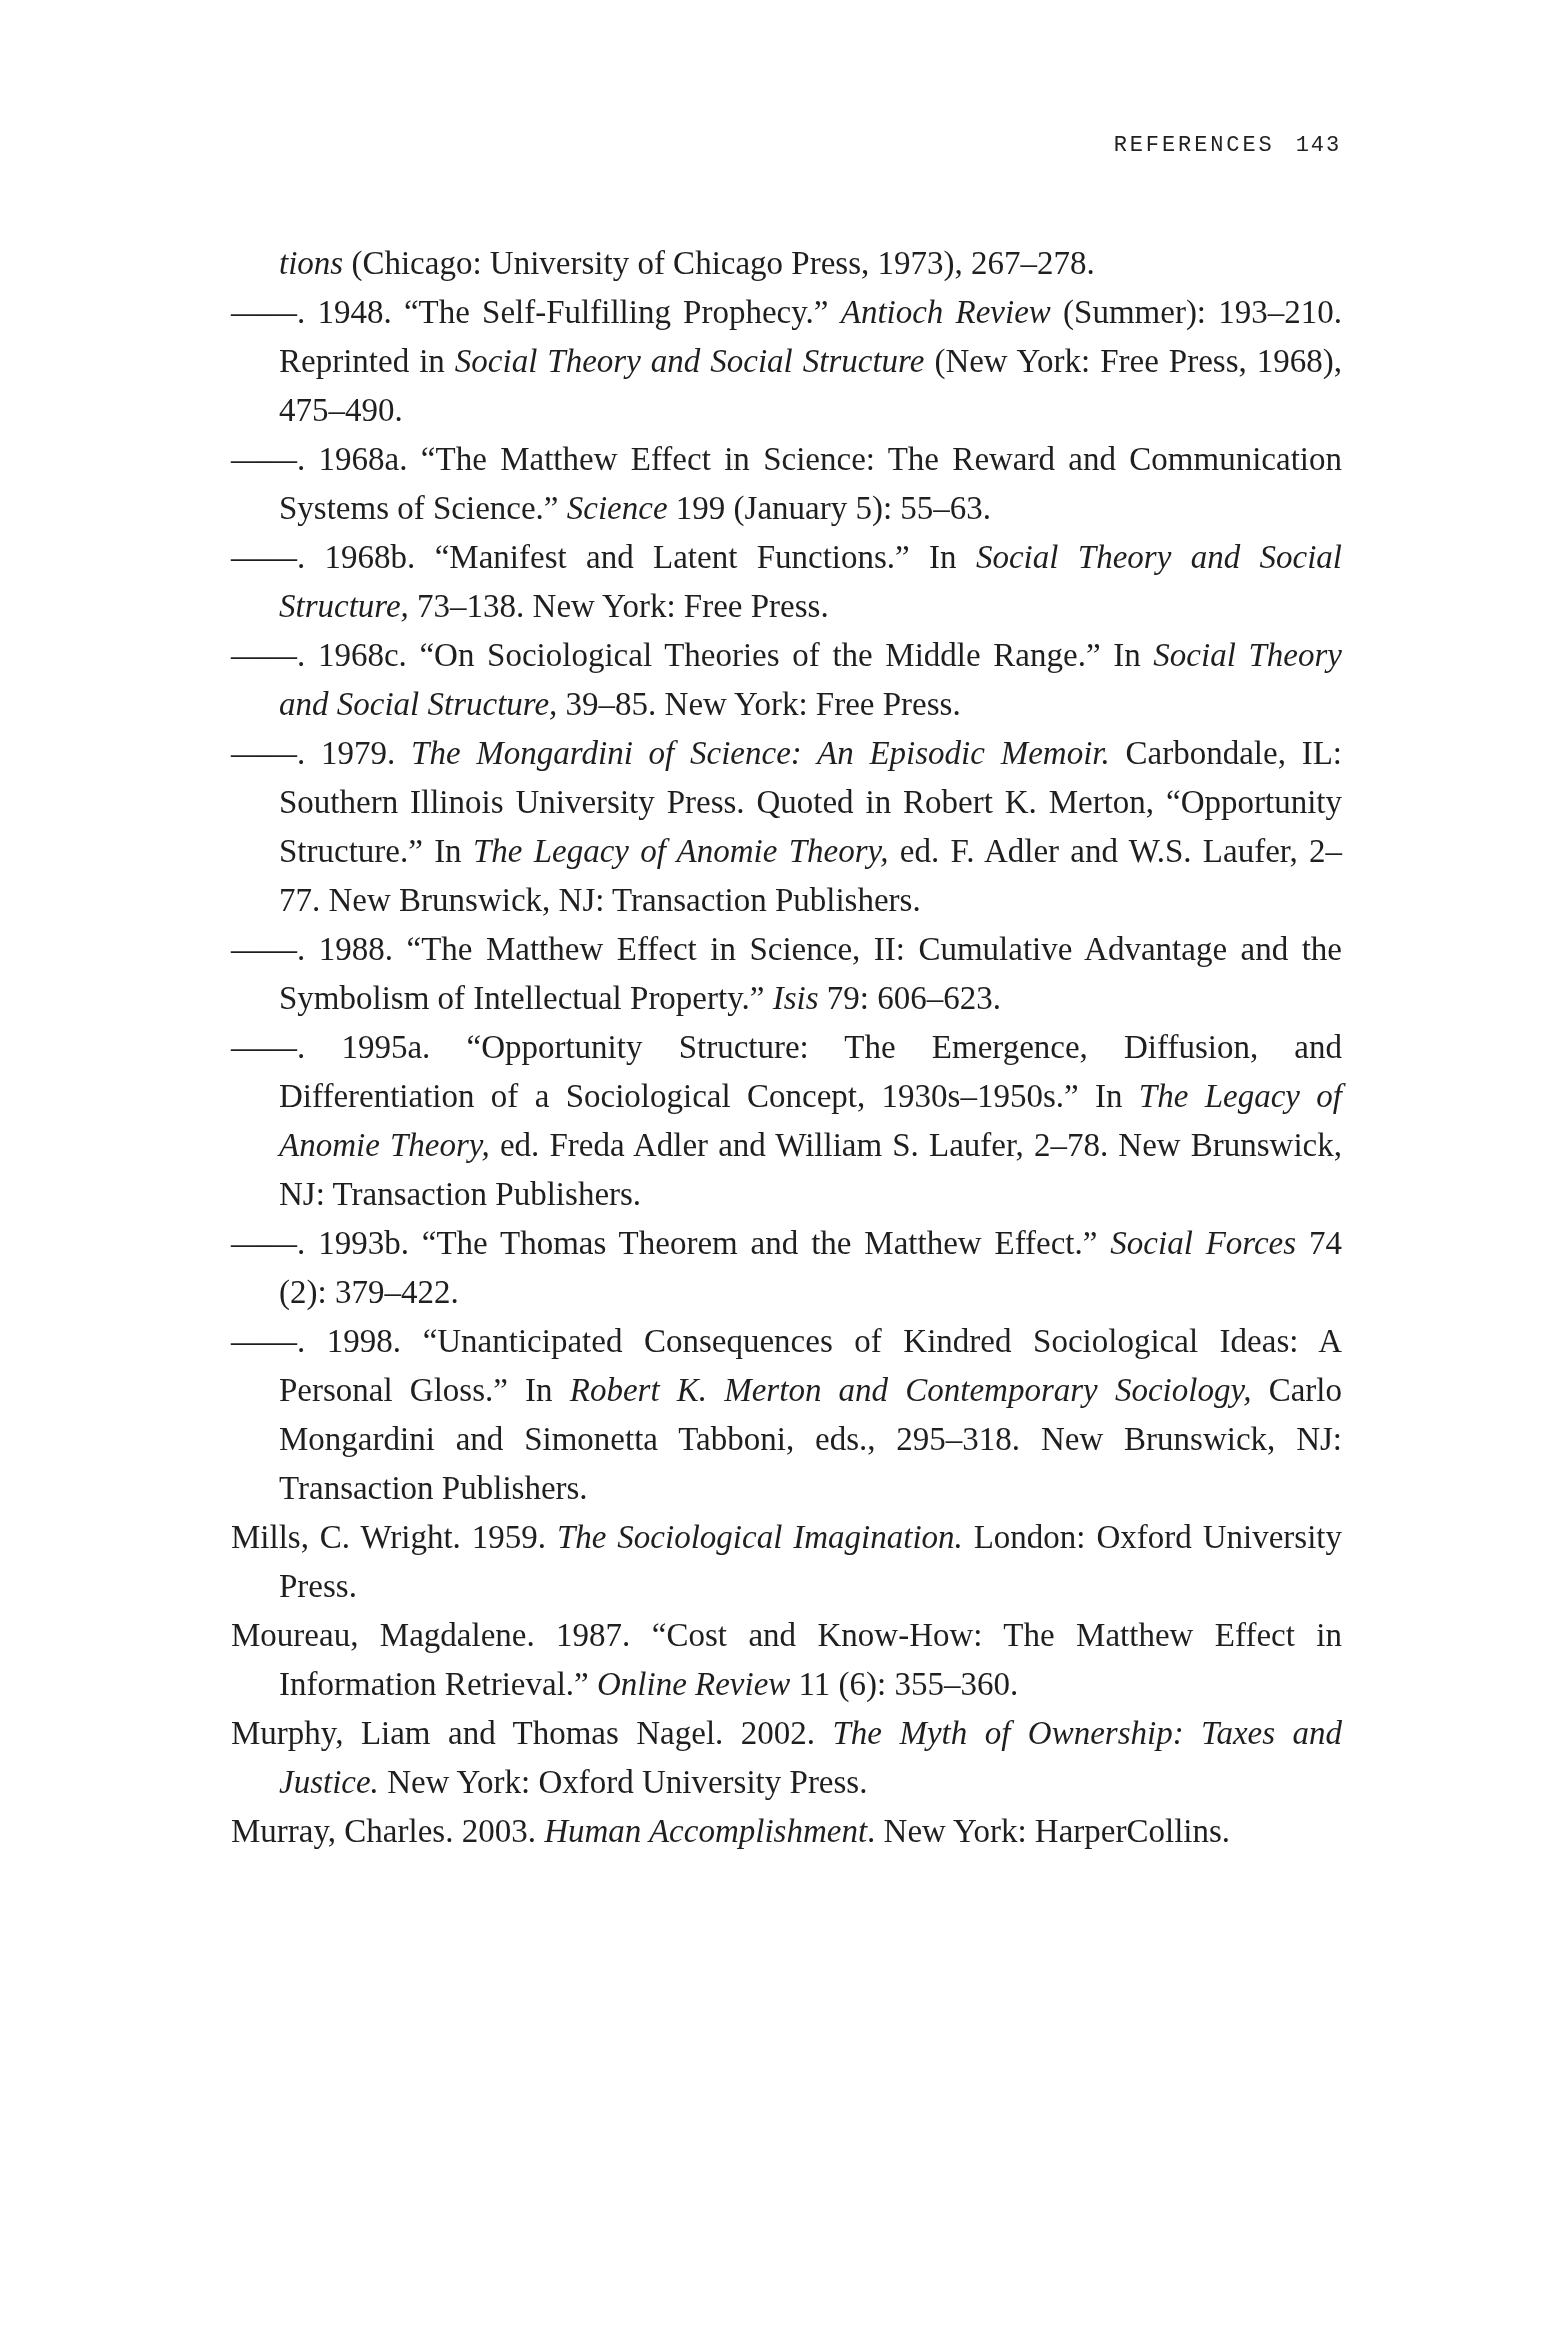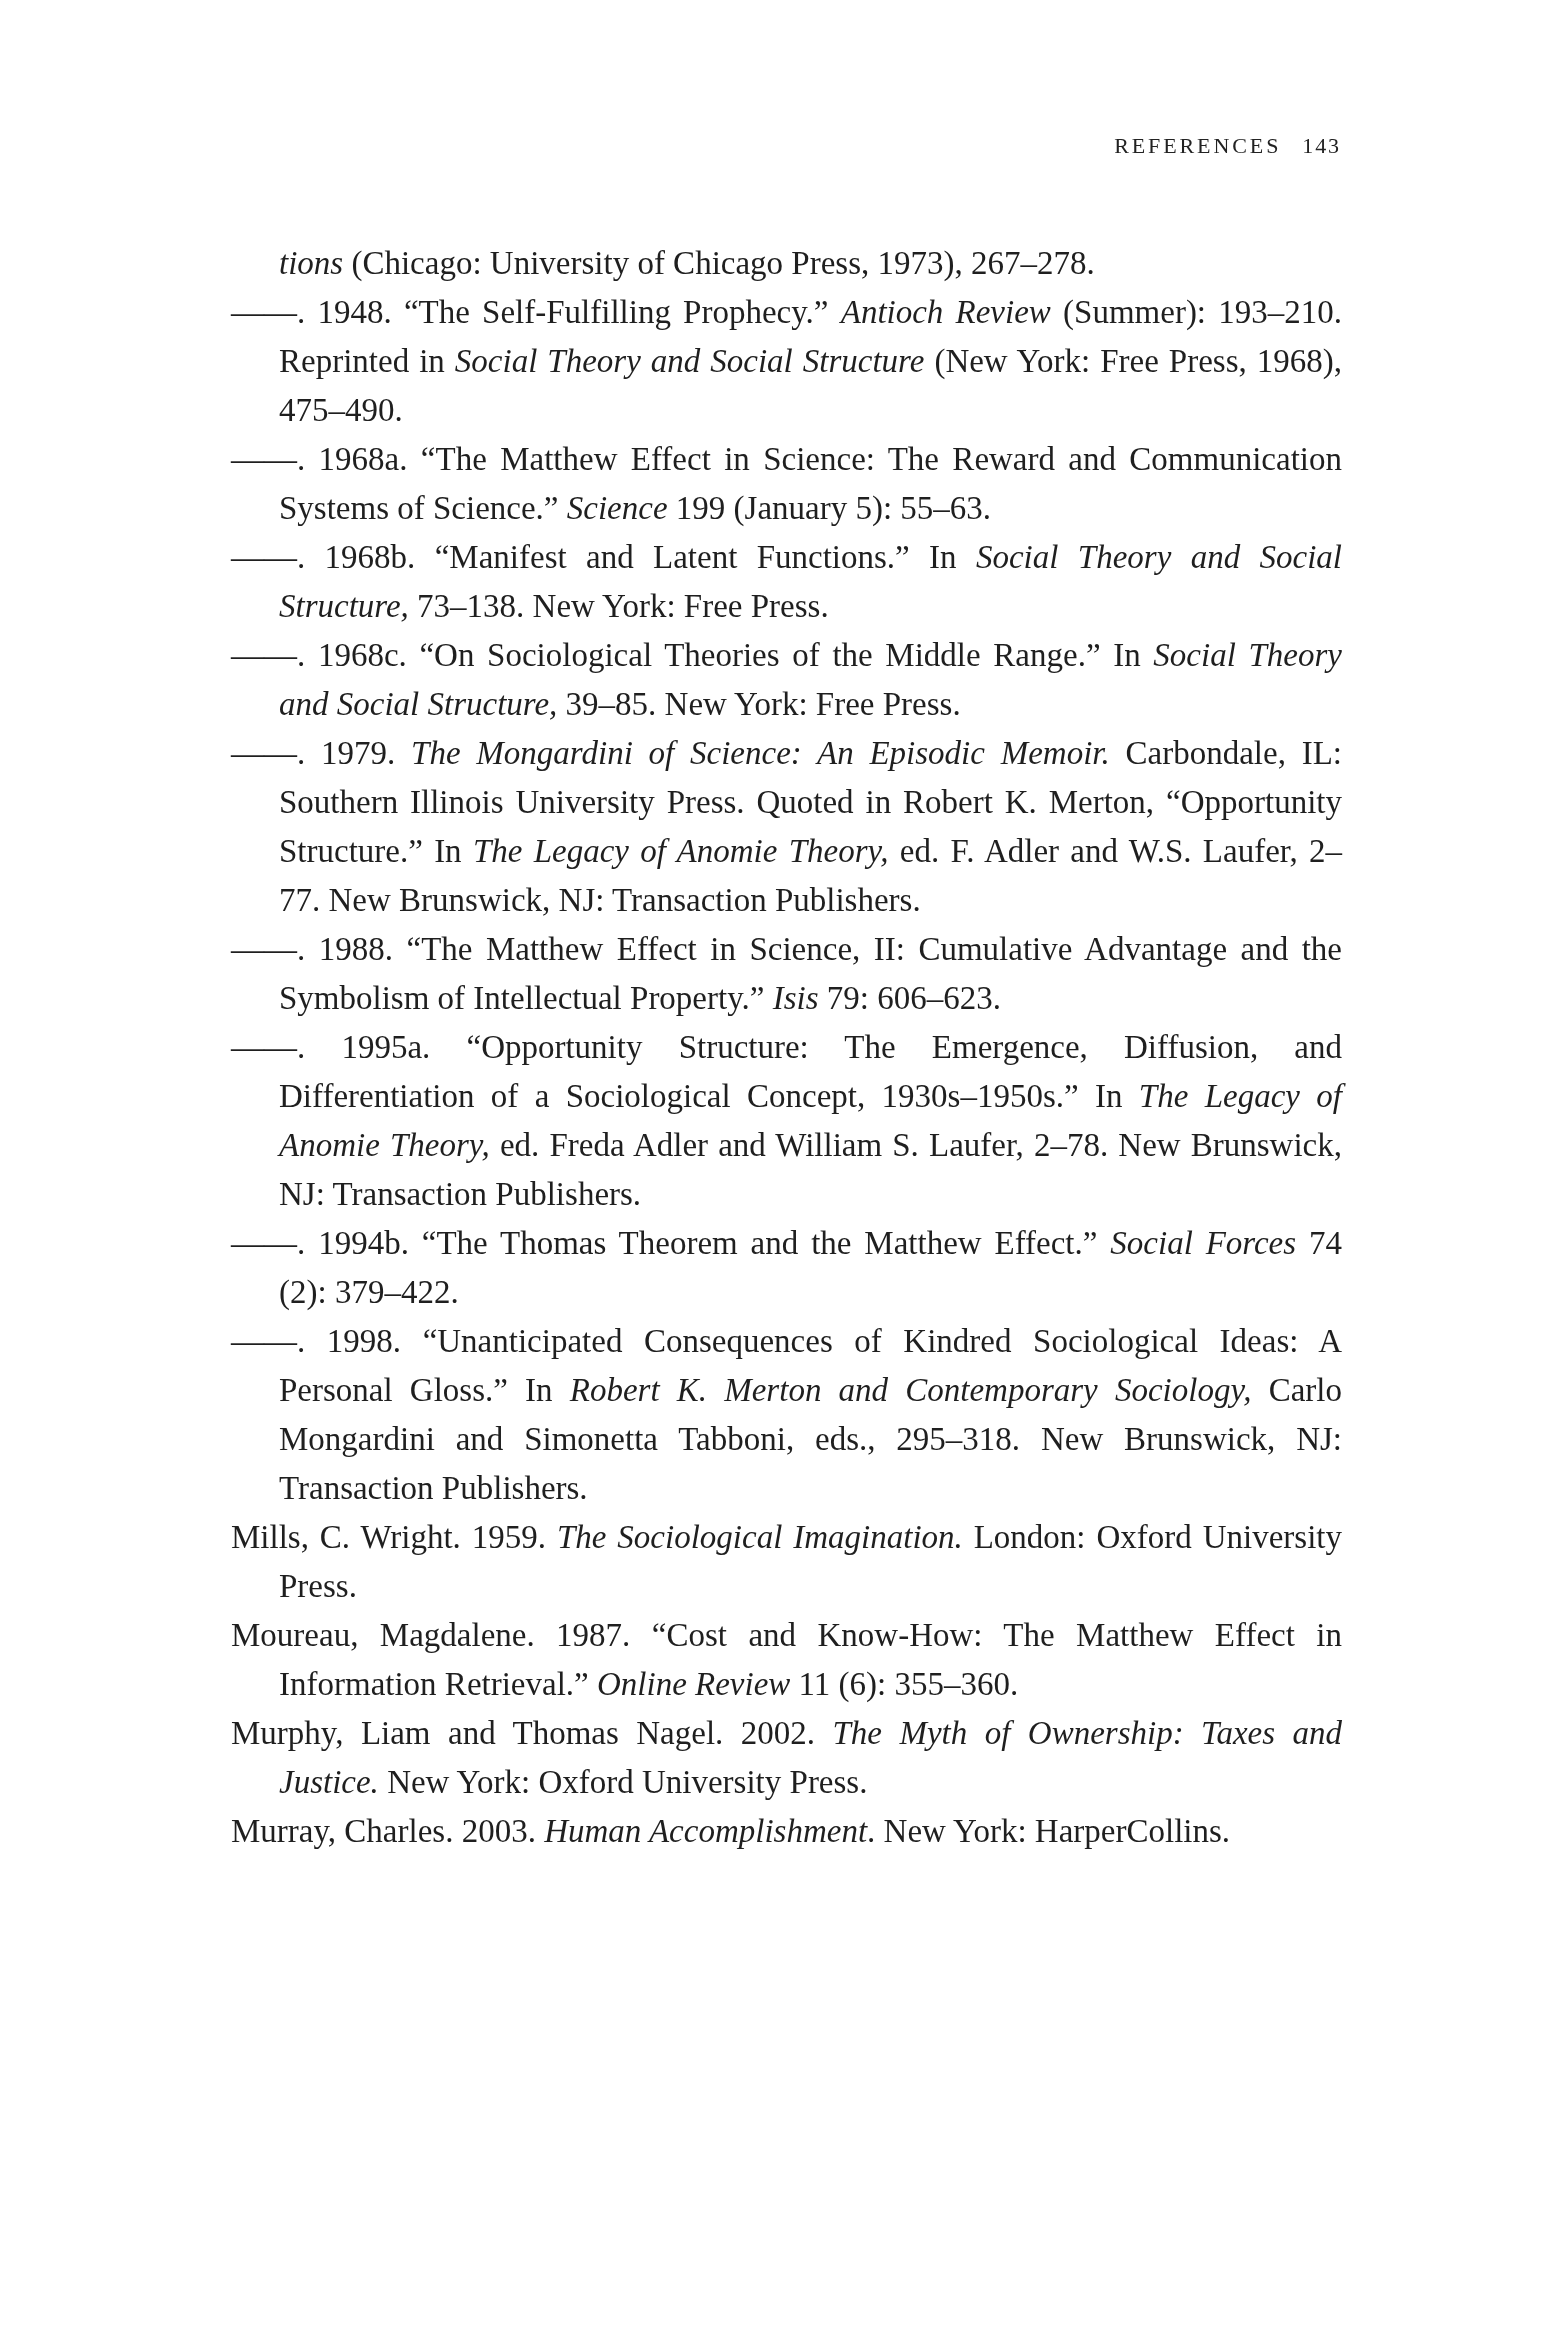--- a/index.html
+++ b/index.html
@@ -1,19 +1,19 @@
 <!DOCTYPE html>
 <html style="font-size:15px"><head>
 <meta charset="utf-8">
 <style>
   html, body { margin: 0; padding: 0; background: #ffffff; }
   body { width: 1565px; height: 2347px; position: relative; overflow: hidden; }
   .running-head {
     position: absolute; top: 133px; right: 224px;
-    font-family: Liberation Serif, serif; font-size: 22px; letter-spacing: 2.9px;
+    font-family: Liberation Mono, monospace; font-size: 22px; letter-spacing: 2.9px;
     color: #222222;
   }
   .running-head .pnum { margin-left: 21px; letter-spacing: 1.9px; }
   .refs {
     position: absolute; top: 211px; left: 231px; width: 1111px;
     font-family: "Liberation Serif", serif; font-size: 33px; line-height: 49px;
     color: #1f1f1f; text-align: justify;
   }
   .entry { padding-left: 48px; text-indent: -48px; margin: 0; }
   .entry.cont { padding-left: 48px; text-indent: 0; margin-top: 28px; }
@@ -29,21 +29,21 @@
 <div class="refs">
   <p class="entry cont" id="cont-entry"><i>tions</i><span> (Chicago: University of Chicago Press, 1973), 267–278.</span></p>
   <div id="entries">
       <p class="entry"><span>——. 1948. “The Self-Fulfilling Prophecy.” </span><i>Antioch Review</i><span> (Summer): 193–210. Reprinted in </span><i>Social Theory and Social Structure</i><span> (New York: Free Press, 1968), 475–490.</span></p>
       <p class="entry"><span>——. 1968a. “The Matthew Effect in Science: The Reward and Communication Systems of Science.” </span><i>Science</i><span> 199 (January 5): 55–63.</span></p>
       <p class="entry"><span>——. 1968b. “Manifest and Latent Functions.” In </span><i>Social Theory and Social Structure,</i><span> 73–138. New York: Free Press.</span></p>
       <p class="entry"><span>——. 1968c. “On Sociological Theories of the Middle Range.” In </span><i>Social Theory and Social Structure,</i><span> 39–85. New York: Free Press.</span></p>
       <p class="entry"><span>——. 1979. </span><i>The Mongardini of Science: An Episodic Memoir.</i><span> Carbondale, IL: Southern Illinois University Press. Quoted in Robert K. Merton, “Opportunity Structure.” In </span><i>The Legacy of Anomie Theory,</i><span> ed. F. Adler and W.S. Laufer, 2–77. New Brunswick, NJ: Transaction Publishers.</span></p>
       <p class="entry"><span>——. 1988. “The Matthew Effect in Science, II: Cumulative Advantage and the Symbolism of Intellectual Property.” </span><i>Isis</i><span> 79: 606–623.</span></p>
       <p class="entry"><span>——. 1995a. “Opportunity Structure: The Emergence, Diffusion, and Differentiation of a Sociological Concept, 1930s–1950s.” In </span><i>The Legacy of Anomie Theory,</i><span> ed. Freda Adler and William S. Laufer, 2–78. New Brunswick, NJ: Transaction Publishers.</span></p>
-      <p class="entry"><span>——. 1994b. “The Thomas Theorem and the Matthew Effect.” </span><i>Social Forces</i><span> 74 (2): 379–422.</span></p>
+      <p class="entry"><span>——. 1993b. “The Thomas Theorem and the Matthew Effect.” </span><i>Social Forces</i><span> 74 (2): 379–422.</span></p>
       <p class="entry"><span>——. 1998. “Unanticipated Consequences of Kindred Sociological Ideas: A Personal Gloss.” In </span><i>Robert K. Merton and Contemporary Sociology,</i><span> Carlo Mongardini and Simonetta Tabboni, eds., 295–318. New Brunswick, NJ: Transaction Publishers.</span></p>
       <p class="entry"><span>Mills, C. Wright. 1959. </span><i>The Sociological Imagination.</i><span> London: Oxford University Press.</span></p>
       <p class="entry"><span>Moureau, Magdalene. 1987. “Cost and Know-How: The Matthew Effect in Information Retrieval.” </span><i>Online Review</i><span> 11 (6): 355–360.</span></p>
       <p class="entry"><span>Murphy, Liam and Thomas Nagel. 2002. </span><i>The Myth of Ownership: Taxes and Justice.</i><span> New York: Oxford University Press.</span></p>
       <p class="entry"><span>Murray, Charles. 2003. </span><i>Human Accomplishment</i><span>. New York: HarperCollins.</span></p>
     </div>
 </div>
 
 
 </body></html>

